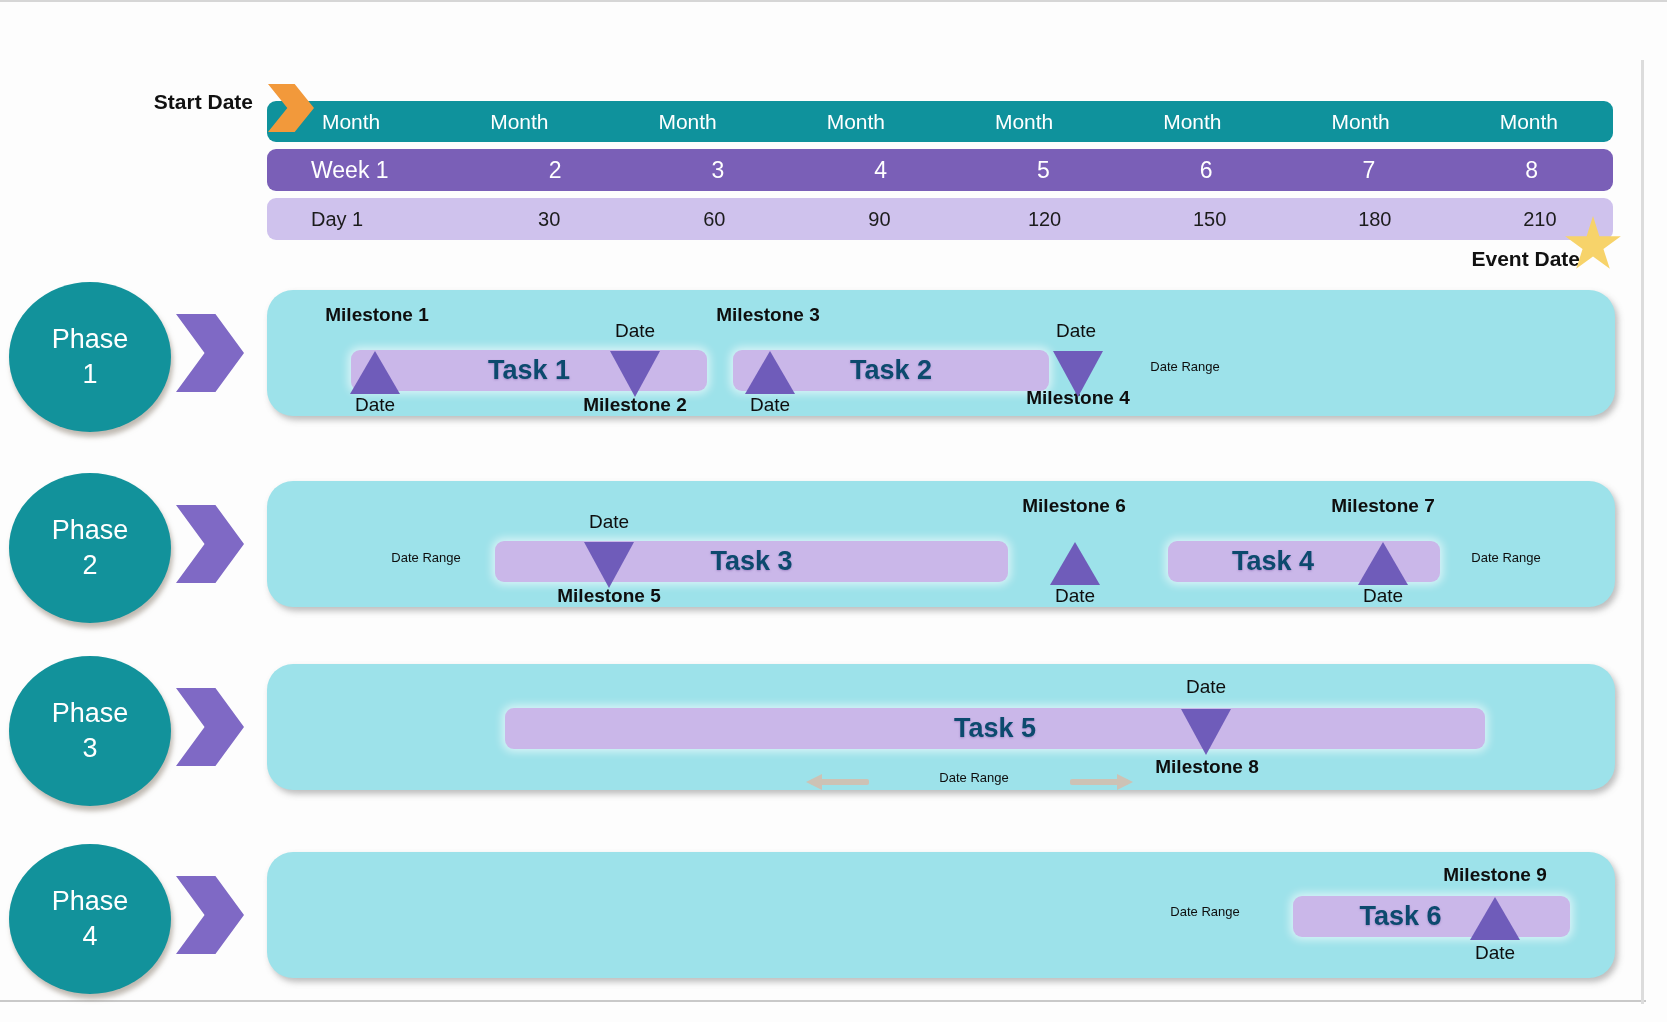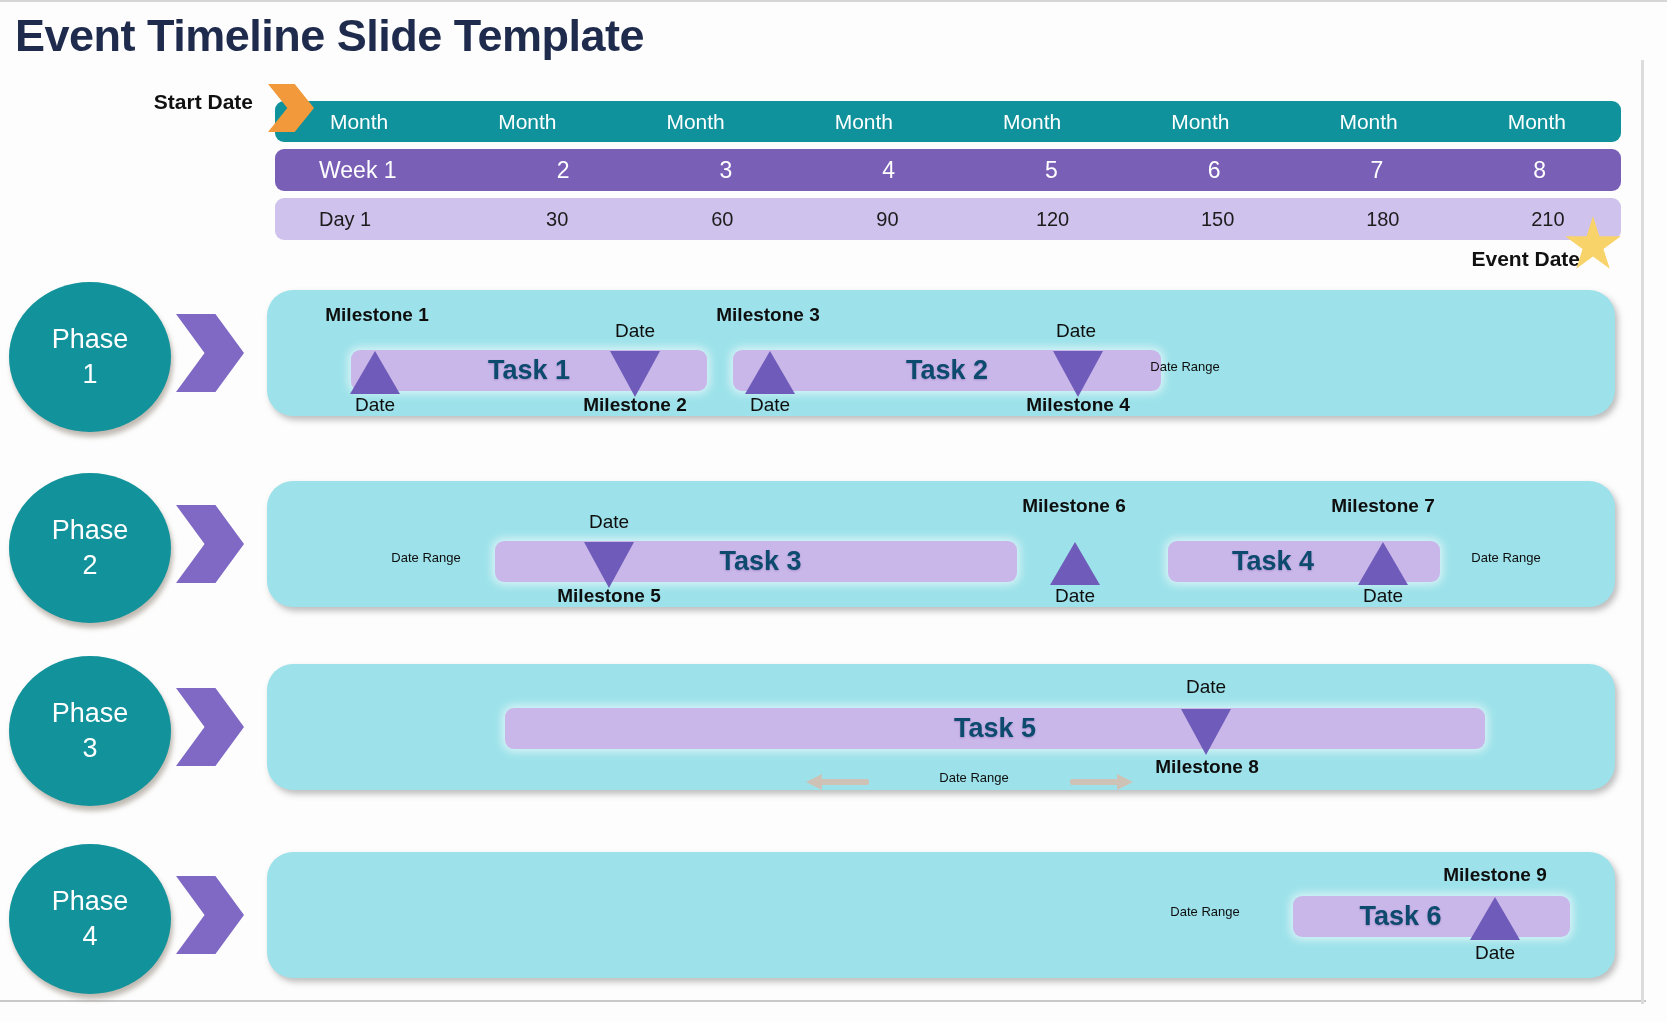--- a/index.html
+++ b/index.html
@@ -9,21 +9,21 @@
   .hair-bottom{position:absolute;left:0;top:1000px;width:1646px;height:2px;background:#c9c9c9;}
   .edge-right{position:absolute;left:1641px;top:60px;width:3px;height:944px;background:#dcdcdc;}
   .title{position:absolute;left:15px;top:10px;margin:0;font-size:45px;font-weight:bold;
          color:#1f2b4d;letter-spacing:-0.5px;}
   .startdate{position:absolute;right:1414px;top:90px;font-size:21px;font-weight:bold;white-space:nowrap;}
   .eventdate{position:absolute;right:87px;top:247px;font-size:21px;font-weight:bold;white-space:nowrap;margin-left:11px;}
   .chev{position:absolute;clip-path:polygon(0 0,58% 0,100% 50%,58% 100%,0 100%,42% 50%);}
   .chev.orange{left:268px;top:84px;width:46px;height:48px;background:#f2993b;z-index:6;}
   .chev.purple{left:176px;width:68px;height:78px;background:#7f69c5;
                filter:drop-shadow(3px 2px 2px rgba(110,110,110,.55));}
-  .bar{position:absolute;left:267px;width:1346px;display:flex;align-items:center;border-radius:9px;margin-left:8px;}
+  .bar{position:absolute;left:267px;width:1346px;display:flex;align-items:center;border-radius:9px;}
   .bar.months{top:101px;height:41px;background:#0f929c;color:#fff;font-size:21px;}
   .bar.weeks{top:149px;height:42px;background:#7a5fb7;color:#fff;font-size:23px;}
   .bar.days{top:198px;height:42px;background:#cfc2ed;color:#1c1c1c;font-size:20px;gap:19px;}
   .cell{flex:1;text-align:center;}
   .cell.first{text-align:left;padding-left:44px;}
   .star{position:absolute;left:1564px;top:216px;width:58px;height:58px;background:#f7d36a;z-index:6;
         clip-path:polygon(50% 0%,61% 35%,98% 35%,68% 57%,79% 91%,50% 70%,21% 91%,32% 57%,2% 35%,39% 35%);}
   .circle{position:absolute;left:9px;width:162px;height:150px;border-radius:50%;background:#12929b;
           color:#fff;display:flex;flex-direction:column;align-items:center;justify-content:center;
           font-size:27px;line-height:1.3;box-shadow:2px 5px 5px rgba(140,130,115,.55);text-align:center;}
@@ -45,21 +45,20 @@
   .arr.r .head{right:-1px;clip-path:polygon(0 0,0 100%,100% 50%);}
 </style>
 </head>
 <body>
 
 <div class="stage">
   <div class="hair-top"></div>
   <div class="hair-bottom"></div>
   <div class="edge-right"></div>
 
-  <h1 class="title">Event Timeline Slide Template</h1>
 
   <div class="startdate">Start Date</div>
   <div class="chev orange"></div>
 
   <div class="bar months">
     <div class="cell">Month</div>
     <div class="cell">Month</div>
     <div class="cell">Month</div>
     <div class="cell">Month</div>
     <div class="cell">Month</div>
@@ -103,40 +102,40 @@
     <div class="task" style="left:84px;top:60px;width:356px;">
       <span class="tl">Task 1</span>
     </div>
     <div class="tri up" style="left:83px;top:61px;"></div>
     <span class="lbl" style="left:108px;top:104px;">Date</span>
     <span class="lbl" style="left:368px;top:30px;">Date</span>
     <div class="tri down" style="left:343px;top:61px;"></div>
     <span class="lbl b" style="left:368px;top:104px;">Milestone 2</span>
 
     <span class="lbl b" style="left:501px;top:14px;">Milestone 3</span>
-    <div class="task" style="left:466px;top:60px;width:428px;">
+    <div class="task" style="left:466px;top:60px;width:316px;">
       <span class="tl">Task 2</span>
     </div>
     <div class="tri up" style="left:478px;top:61px;"></div>
     <span class="lbl" style="left:503px;top:104px;">Date</span>
     <span class="lbl" style="left:809px;top:30px;">Date</span>
     <div class="tri down" style="left:786px;top:61px;"></div>
-    <span class="lbl b" style="left:811px;top:104px;">Milestone 4</span>
+    <span class="lbl b" style="left:811px;top:97px;">Milestone 4</span>
     <span class="lbl range" style="left:918px;top:69px;">Date Range</span>
   </div>
 
   <div class="circle" style="top:473px;">
     <div>Phase</div>
     <div>2</div>
   </div>
   <div class="chev purple" style="top:505px;"></div>
   <div class="panel" style="top:481px;">
     <span class="lbl range" style="left:159px;top:69px;">Date Range</span>
     <span class="lbl" style="left:342px;top:30px;">Date</span>
-    <div class="task" style="left:228px;top:60px;width:513px;padding-left:9px;">
+    <div class="task" style="left:228px;top:60px;width:513px;">
       <span class="tl">Task 3</span>
     </div>
     <div class="tri down" style="left:317px;top:61px;"></div>
     <span class="lbl b" style="left:342px;top:104px;">Milestone 5</span>
     <span class="lbl b" style="left:807px;top:14px;">Milestone 6</span>
     <div class="tri up" style="left:783px;top:61px;"></div>
     <span class="lbl" style="left:808px;top:104px;">Date</span>
 
     <span class="lbl b" style="left:1116px;top:14px;">Milestone 7</span>
     <div class="task" style="left:901px;top:60px;width:272px;">

